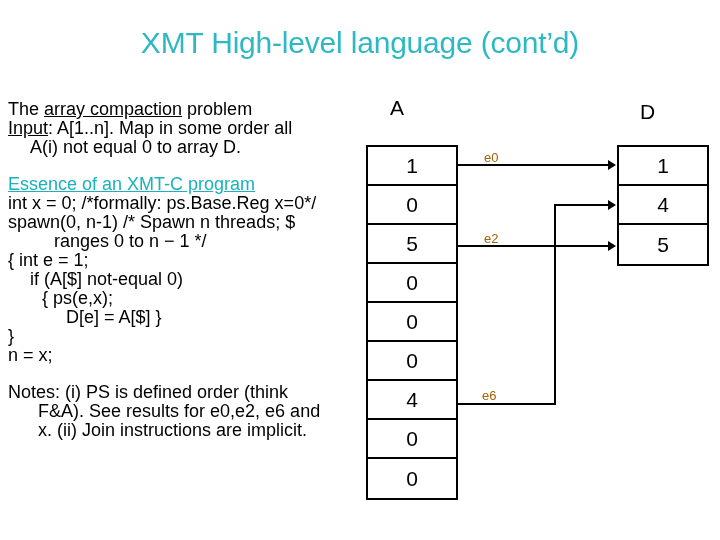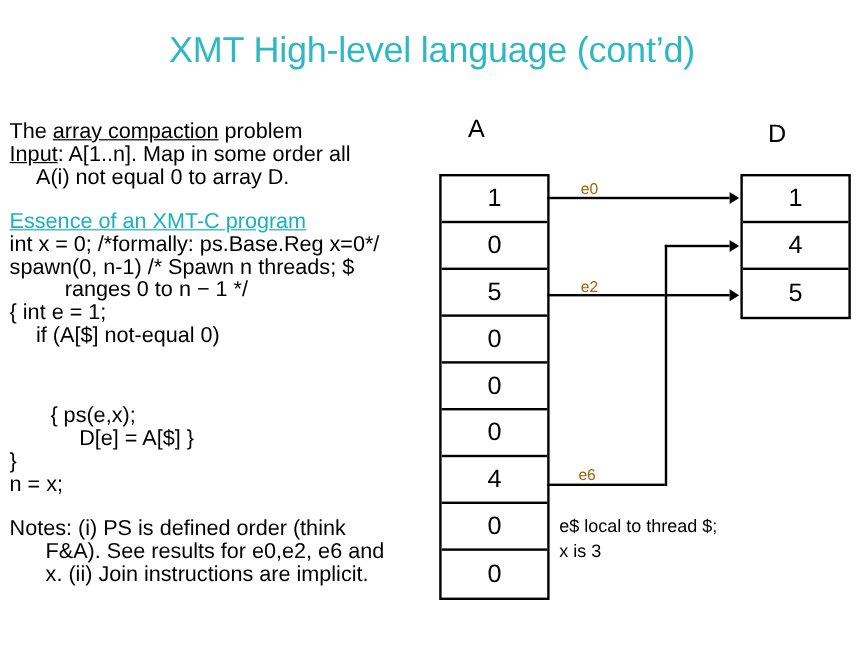--- a/index.html
+++ b/index.html
@@ -39,21 +39,21 @@
     width: 345px;
     color: #000000;
     font-size: 18px;
     line-height: 19px;
   }
   .para { margin-bottom: 0; }
   .u { text-decoration: underline; }
   .teal { color: #19b2bd; }
   .gap-md { height: 18px; }
   .indent1 { padding-left: 22px; }
-  .indent2 { padding-left: 34px; margin-top: 48px; }
+  .indent2 { padding-left: 34px; }
   .indent3 { padding-left: 46px; }
   .indent4 { padding-left: 58px; }
   .hang2 { padding-left: 30px; }
 
   
   .col-label {
     position: absolute;
     font-size: 21px;
     color: #000000;
   }
@@ -200,18 +200,14 @@
   <div class="arrow-line" style="left:456px; top:245px; width:98px; height:2px;"></div>
   <div class="arrow-line" style="left:554px; top:204px; width:2px; height:43px;"></div>
   <div class="arrow-line" style="left:554px; top:204px; width:54px; height:2px;"></div>
   <div class="arrow-head" style="left:608px; top:200px;"></div>
 
   <div class="arrow-line" style="left:456px; top:403px; width:98px; height:2px;"></div>
   <div class="arrow-line" style="left:554px; top:245px; width:2px; height:160px;"></div>
   <div class="arrow-line" style="left:554px; top:245px; width:54px; height:2px;"></div>
   <div class="arrow-head" style="left:608px; top:241px;"></div>
 
-  <div id="note-final">
-    <div>e$ local to thread $;</div>
-    <div>x is 3</div>
-  </div>
 
 </div>
 
 </body></html>

